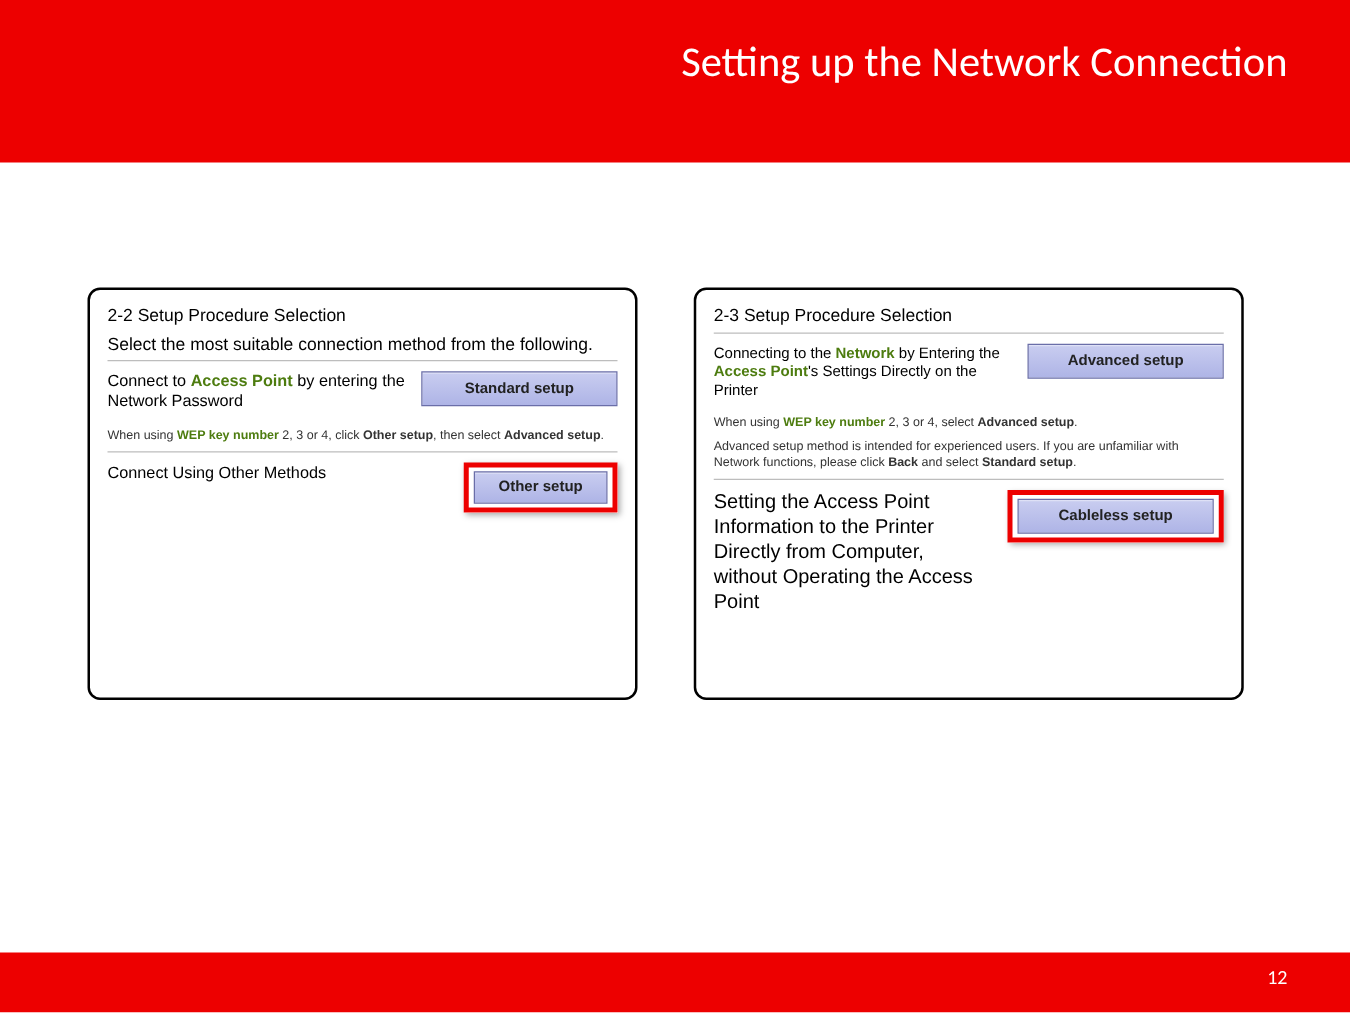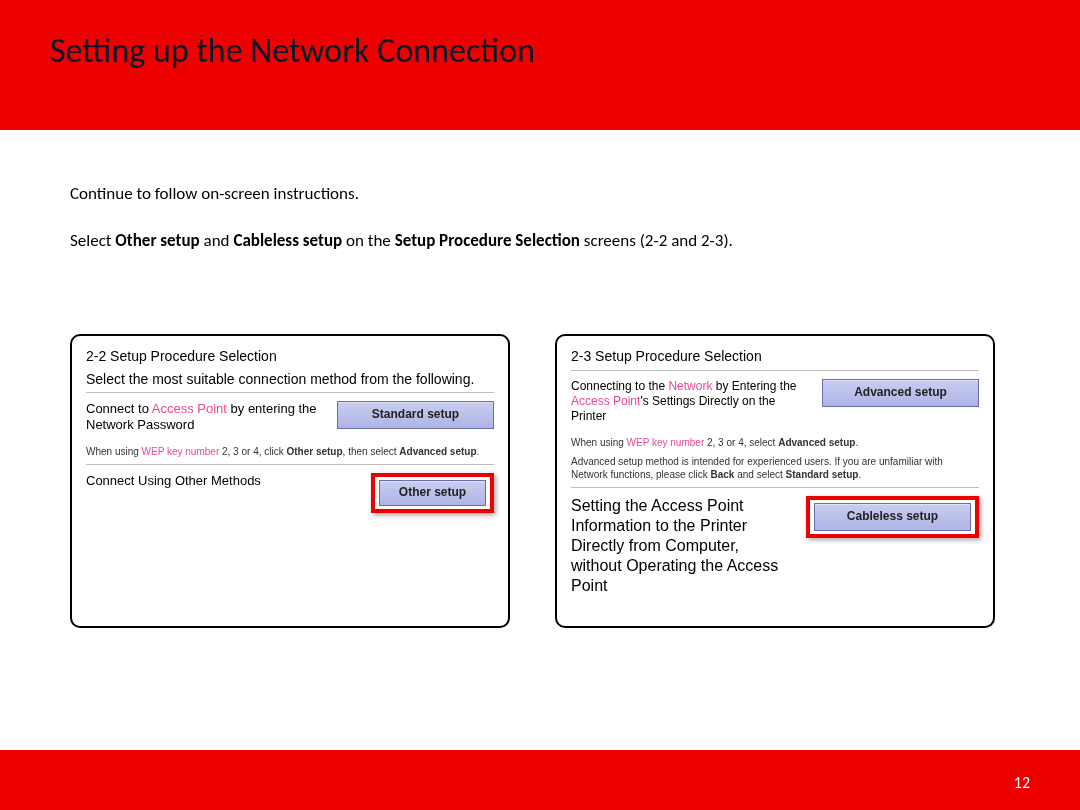--- a/index.html
+++ b/index.html
@@ -12,49 +12,49 @@
     position: relative;
     overflow: hidden;
   }
   .header {
     background: #ed0000;
     height: 130px;
     padding: 30px 50px 0 50px;
     box-sizing: border-box;
   }
   .header h1 {
-    color: #0f172a;
+    color: #ffffff;
     font-size: 34px;
     font-weight: 400;
     margin: 0;
+    text-align: right;
   }
   .body-area {
     padding: 50px 70px 0 70px;
   }
   .intro-text {
     font-size: 17px;
     color: #000;
     line-height: 1.7;
   }
   .intro-text p { margin: 0 0 18px 0; }
   .columns {
     display: flex;
     gap: 45px;
     margin-top: 50px;
   }
   .panel {
     width: 440px;
-    height: 294px;
+    height: 330px;
     border: 2px solid #000;
     border-radius: 10px;
     padding: 10px 14px;
     box-sizing: border-box;
     font-family: Arial, sans-serif;
     position: relative;
-    margin-top: 28px;
   }
   .panel-title {
     font-size: 14px;
     margin: 2px 0 6px 0;
   }
   .panel-subtitle {
     font-size: 14px;
     margin: 0 0 2px 0;
     line-height: 1.3;
   }
@@ -71,21 +71,21 @@
     font-size: 13px;
     line-height: 1.25;
     flex: 1;
   }
   .small-note {
     font-size: 10px;
     color: #333;
     margin: 2px 0 6px 0;
     line-height: 1.3;
   }
-  .ap-green { color: #ec4899; font-weight: normal; }
+  .ap-green { color: #4d7c0f; font-weight: bold; }
   .btn {
     width: 155px;
     height: 26px;
     background: linear-gradient(#c9cdf0, #aeb4e6);
     border: 1px solid #6a6ea8;
     font-size: 12px;
     font-weight: bold;
     font-family: Arial, sans-serif;
     color: #222;
     text-align: center;
@@ -97,45 +97,39 @@
     border: 4px solid #ed0000;
     padding: 3px 4px;
     box-shadow: 2px 2px 5px rgba(0,0,0,.35);
     display: inline-block;
   }
   .footer-bar {
     position: absolute;
     left: 0;
     bottom: 0;
     width: 100%;
-    height: 60px;
+    height: 48px;
     background: #ed0000;
   }
   .page-num {
     position: absolute;
     right: 50px;
     bottom: 18px;
     color: #fff;
     font-size: 16px;
   }
 </style>
 </head>
 <body>
 
 <div class="header">
   <h1>Setting up the Network Connection</h1>
 </div>
 
 <div class="body-area">
-  <div class="intro-text">
-    <p>Continue to follow on-screen instructions.</p>
-    <p>
-      <span>Select </span><b>Other setup</b><span> and </span><b>Cableless setup</b><span> on the </span><b>Setup Procedure Selection</b><span> screens (2-2 and 2-3).</span>
-    </p>
-  </div>
 
   <div class="columns">
 
     <div class="panel">
       <div class="panel-title">2-2 Setup Procedure Selection</div>
       <div class="panel-subtitle">Select the most suitable connection method from the following.</div>
 
       <div class="row row-first">
         <div class="row-desc">
           <span>Connect to </span><span class="ap-green">Access Point</span><span> by entering the Network Password</span>

